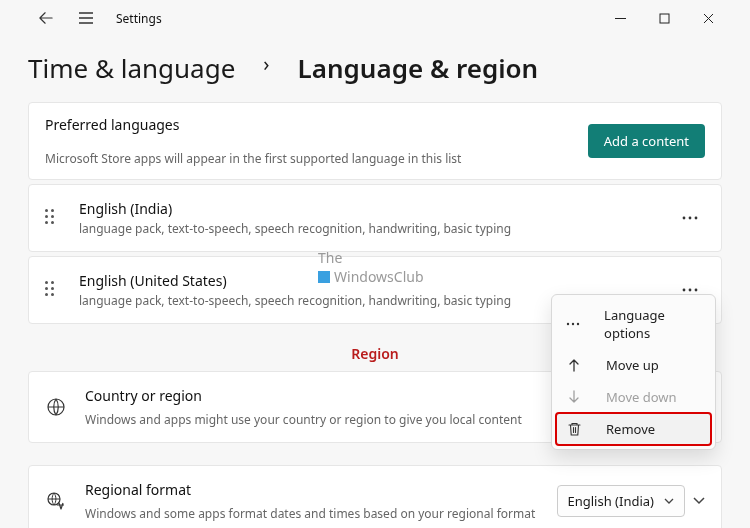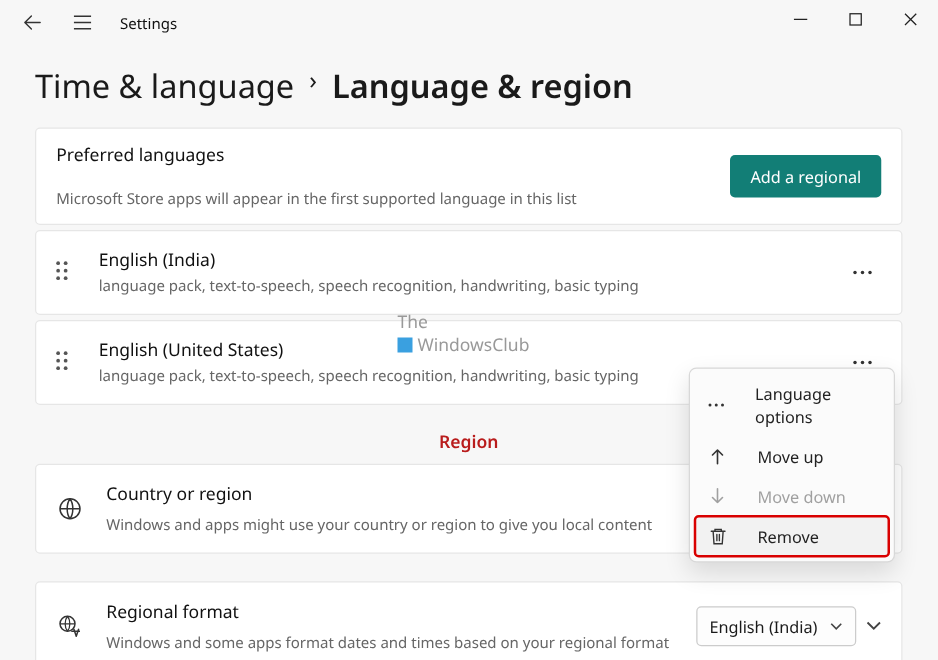--- a/index.html
+++ b/index.html
@@ -1,26 +1,26 @@
 <!DOCTYPE html>
 <html><head>
 <meta charset="utf-8">
 <style>
   * { box-sizing: border-box; margin: 0; padding: 0; font-family: "Segoe UI", system-ui, sans-serif; }
   html, body { width: 750px; height: 528px; background: #f7f7f7; color: #1a1a1a; overflow: hidden; }
   body { position: relative; }
 
-  .titlebar { display: flex; height: 36px; padding: 0 0; }
+  .titlebar { display: flex; align-items: center; height: 36px; padding: 0 20px; }
   .tb-left { display: flex; align-items: center; gap: 8px; padding-left: 10px; }
   .tb-btn { width: 32px; height: 30px; display: flex; align-items: center; justify-content: center; color: #333; }
   .tb-title { font-size: 12px; color: #111; margin-left: 6px; }
   .tb-right { margin-left: auto; display: flex; }
   .win-btn { width: 44px; height: 30px; display: flex; align-items: center; justify-content: center; color: #222; }
 
-  .breadcrumb { display: flex; align-items: flex-start; gap: 12px; padding: 14px 28px 16px; }
+  .breadcrumb { display: flex; align-items: flex-start; gap: 28px; padding: 14px 28px 16px; }
   .bc1 { font-size: 26px; font-weight: 400; color: #1a1a1a; }
   .bc-sep { font-size: 20px; color: #1a1a1a; }
   .bc2 { font-size: 26px; font-weight: 600; color: #1a1a1a; }
 
   .content { padding: 0 28px; display: flex; flex-direction: column; gap: 0; }
 
   .card { background: #fff; border: 1px solid #e6e6e6; border-radius: 4px; }
   .pref-card { display: flex; align-items: center; padding: 12px 16px; }
   .pref-text .h { font-size: 14px; color: #111; }
   .pref-text .s { font-size: 12px; color: #666; margin-top: 16px; }
@@ -97,21 +97,21 @@
   <span class="bc2">Language &amp; region</span>
 </div>
 
 <div class="content">
 
   <div class="card pref-card">
     <div class="pref-text">
       <div class="h">Preferred languages</div>
       <div class="s">Microsoft Store apps will appear in the first supported language in this list</div>
     </div>
-    <button class="add-btn">Add a regional</button>
+    <button class="add-btn">Add a content</button>
   </div>
 
   <div class="lang-list">
 
     <div class="card lang-row">
       <div class="grip">
           <span></span>
           <span></span>
           <span></span>
           <span></span>

